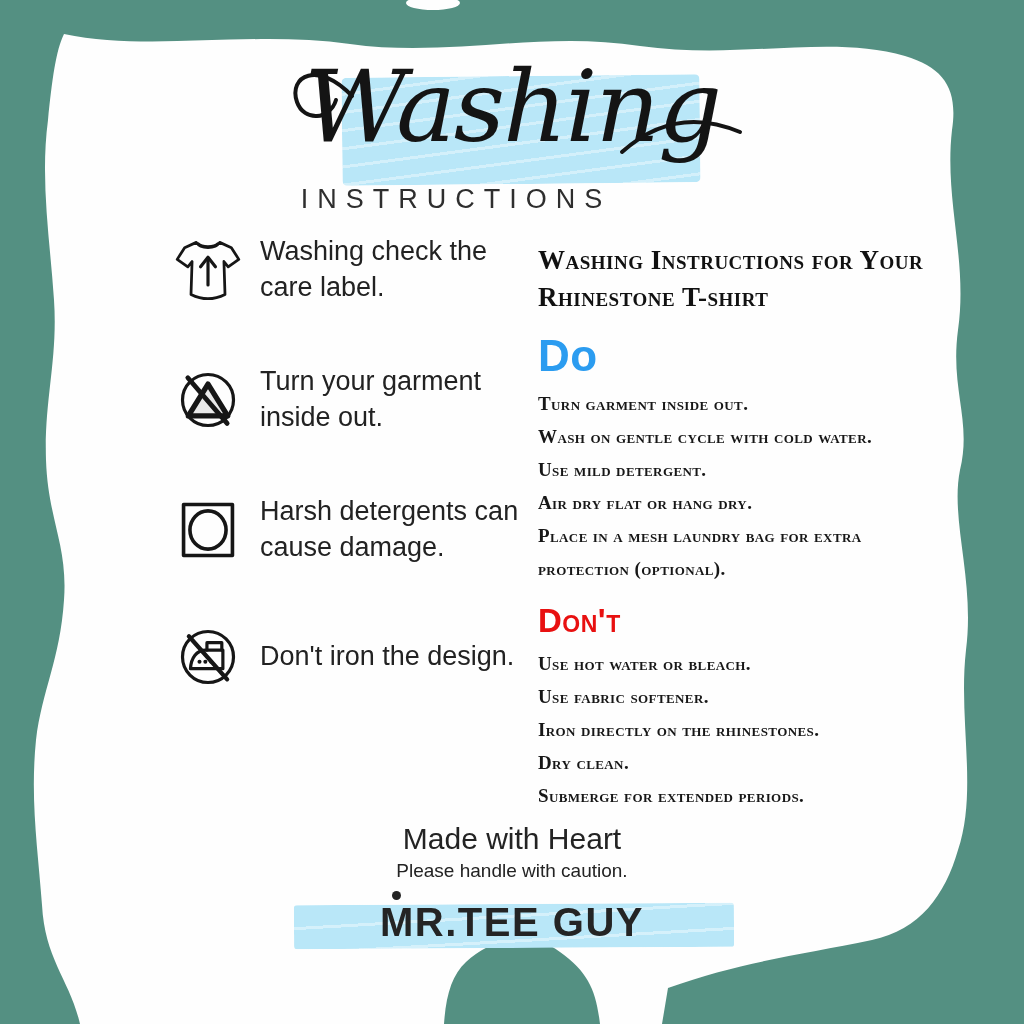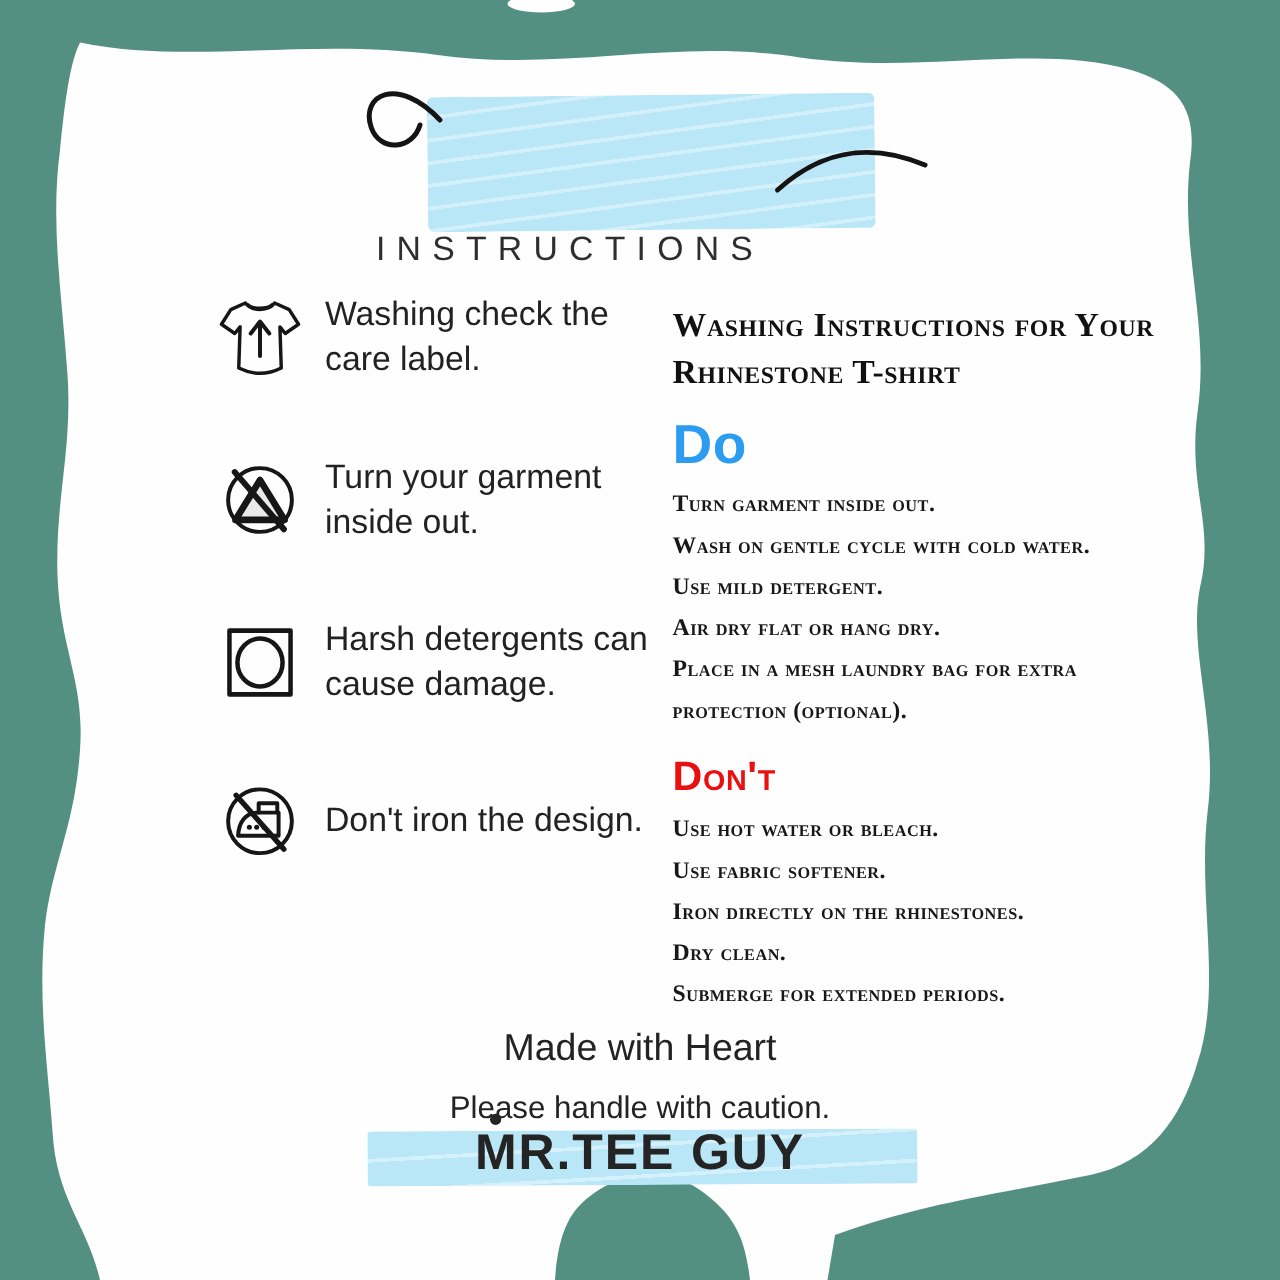--- a/index.html
+++ b/index.html
@@ -53,21 +53,21 @@
     color:#e81010;font-variant:small-caps;letter-spacing:.5px;
   }
   .rlist{
     list-style:none;margin:8px 0 0 0;padding:0;
     font-family:"Liberation Serif",serif;font-variant:small-caps;
     font-weight:700;font-size:19px;line-height:33px;color:#171717;letter-spacing:.4px;
   }
 
   
   .foot-line1{position:absolute;left:0;top:822px;width:100%;text-align:center;font-size:30px;color:#232323;}
-  .foot-line2{position:absolute;left:0;top:860px;width:100%;text-align:center;font-size:25px;color:#232323;margin-top:12px;}
+  .foot-line2{position:absolute;left:0;top:860px;width:100%;text-align:center;font-size:19px;color:#232323;}
   .logo-band{
     position:absolute;left:294px;top:904px;width:440px;height:44px;
     background:#b9e7f8;border-radius:3px;transform:rotate(-.3deg);
     background-image:repeating-linear-gradient(177deg,rgba(255,255,255,0) 0 22px,rgba(255,255,255,.4) 22px 25px);
   }
   .logo-line{position:absolute;left:0;top:900px;width:100%;text-align:center;}
   .logo-inner{
     position:relative;display:inline-block;
     font-size:40px;font-weight:800;letter-spacing:1.5px;color:#242424;
   }
@@ -110,20 +110,21 @@
       C 52,80 56,50 64,34 Z"></path>
   </svg>
 
   <div class="content">
 
     <div class="brush-main"></div>
     <svg class="title-flourish" viewBox="0 0 1024 240" aria-hidden="true">
       <path d="M352,96 C318,60 288,76 297,102 C304,122 330,120 336,100" fill="none" stroke="#141414" stroke-width="4" stroke-linecap="round"></path>
       <path d="M622,152 C662,116 702,116 740,132" fill="none" stroke="#141414" stroke-width="4" stroke-linecap="round"></path>
     </svg>
+    <div class="title-script">Washing</div>
     <div class="title-sub">
       <span>INSTRUCTIONS</span>
     </div>
 
     <div class="care-list">
 
       <div class="care-row">
         <span class="care-icon">
           <svg viewBox="0 0 64 64" fill="none" stroke="#161616" stroke-width="2.6" stroke-linejoin="round" stroke-linecap="round">
             <path d="M21 6 L10 11 L3 22 L13 29 L17 24 L16 55 C27 60.5 37 60.5 48 55 L47 24 L51 29 L61 22 L54 11 L43 6 C39 12.5 25 12.5 21 6 Z"></path>

